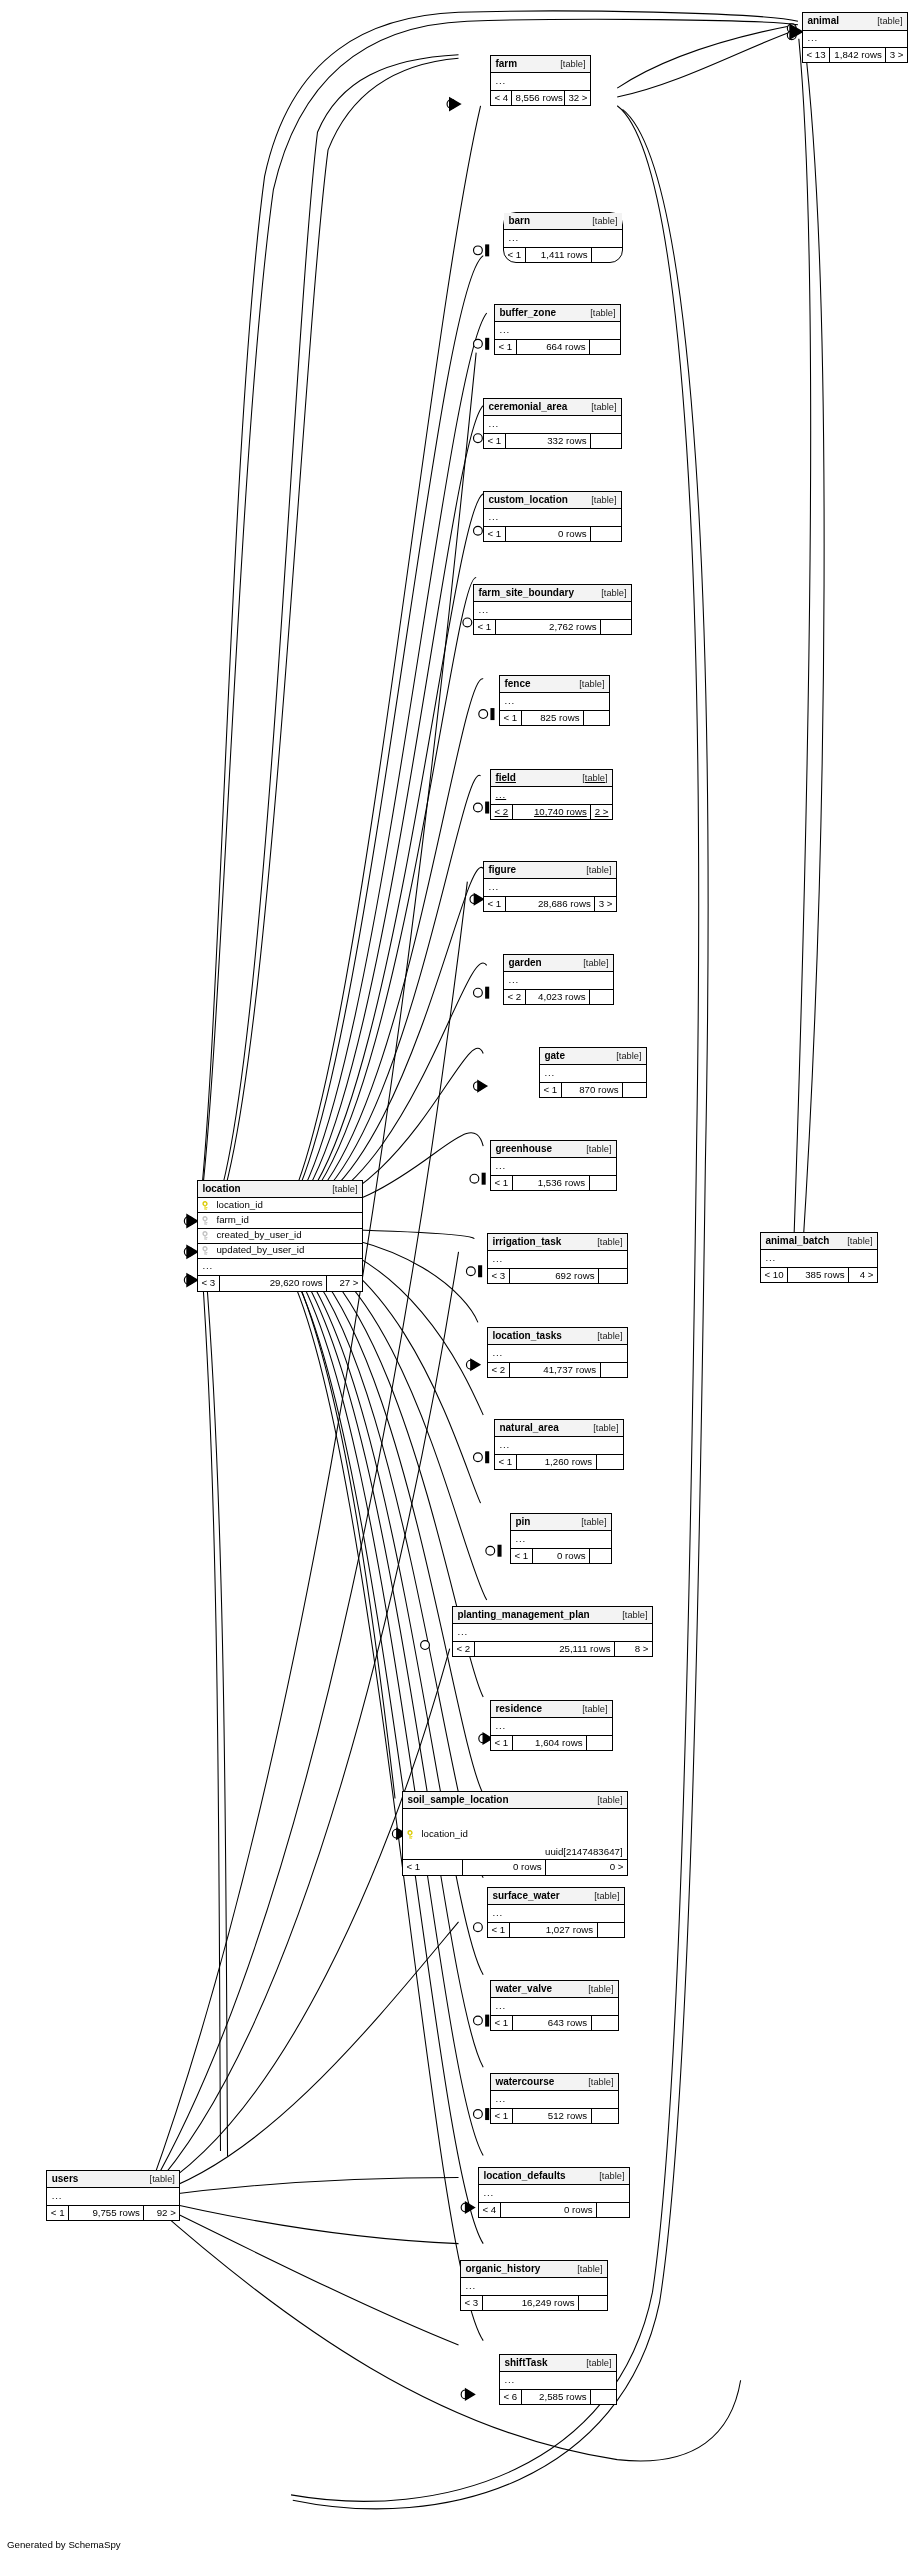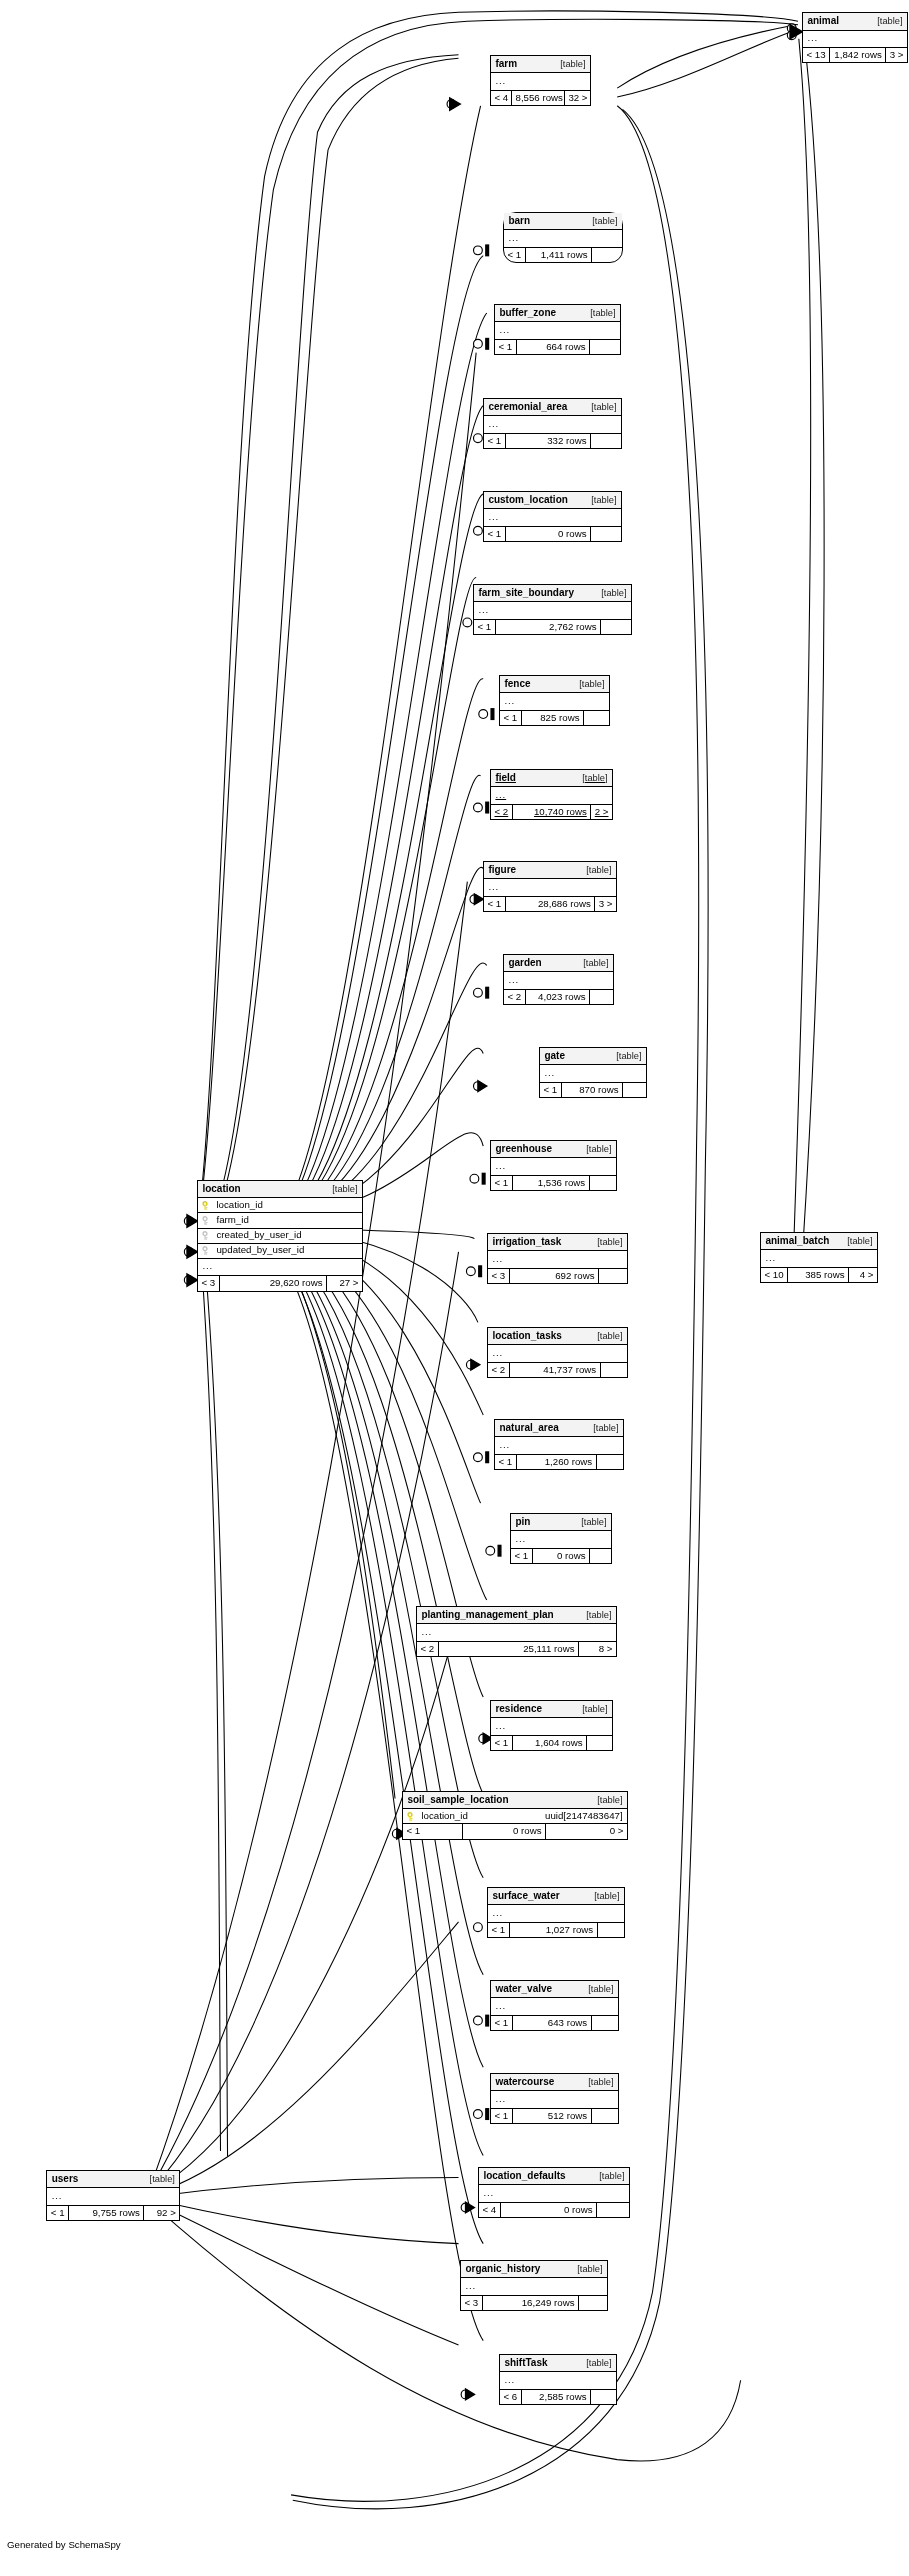--- a/index.html
+++ b/index.html
@@ -82,21 +82,21 @@
   .keyicon {
     display: inline-block;
     width: 9.7px;
     height: 9.7px;
     margin-right: 4.4px;
     flex: 0 0 auto;
     position: relative;
     top: 0.9px;
   }
   .col-name { flex: 1 1 auto; }
-  .col-type { padding-left: 8.8px; text-align: right; }
+  .col-type { padding-left: 8.8px; text-align: right; margin-top: 36px; }
   .tbl-foot {
     box-sizing: border-box;
     display: flex;
     width: 100%;
   }
   .foot-cell {
     box-sizing: border-box;
     padding: 1.8px 3.5px 2.6px 3.5px;
     border-right: 0.9px solid #000000;
     white-space: nowrap;
@@ -500,21 +500,21 @@
     <div class="tbl-body">
       <div class="col-row ellipsis">...</div>
     </div>
     <div class="tbl-foot">
       <div class="foot-cell foot-left">&lt; 1</div>
       <div class="foot-cell foot-mid">0 rows</div>
       <div class="foot-cell foot-right" style="width:21px;"></div>
     </div>
   </div>
 
-  <div class="tbl" style="left:416px; top:1606px; width:201px;">
+  <div class="tbl" style="left:452px; top:1606px; width:201px;">
     <div class="tbl-head">
       <span class="tbl-name">planting_management_plan</span>
       <span class="tbl-kind">[table]</span>
     </div>
     <div class="tbl-body">
       <div class="col-row ellipsis">...</div>
     </div>
     <div class="tbl-foot">
       <div class="foot-cell foot-left">&lt; 2</div>
       <div class="foot-cell foot-mid">25,111 rows</div>

